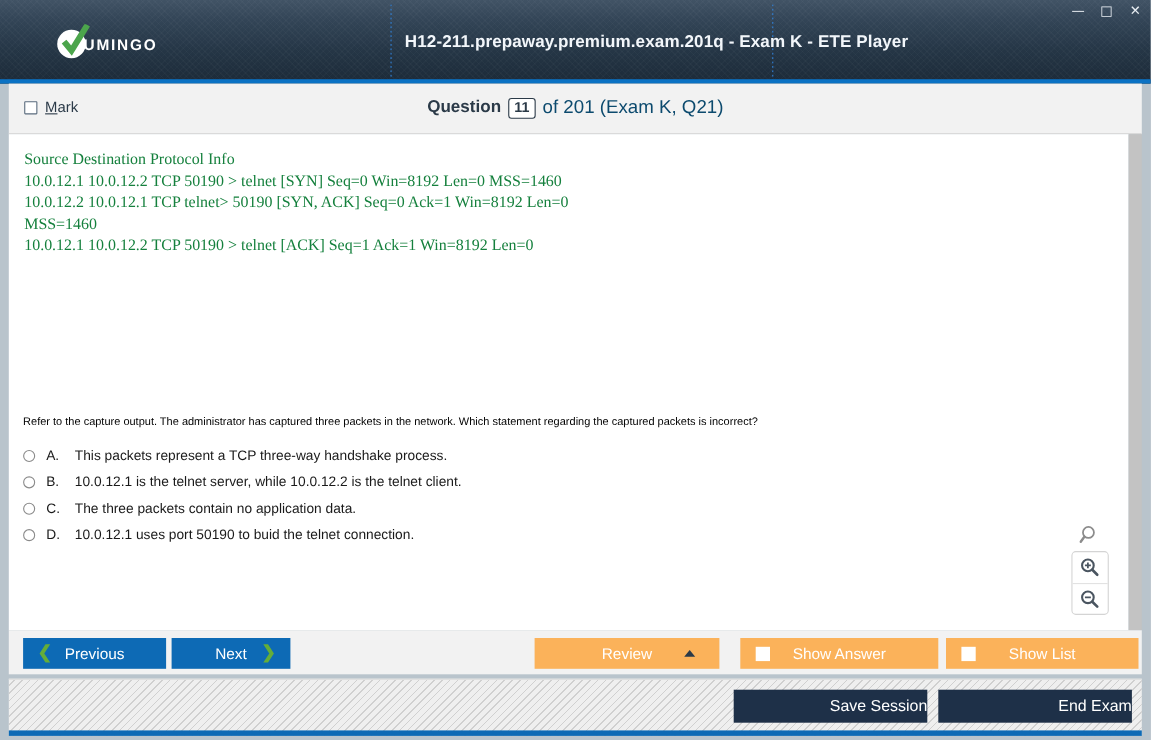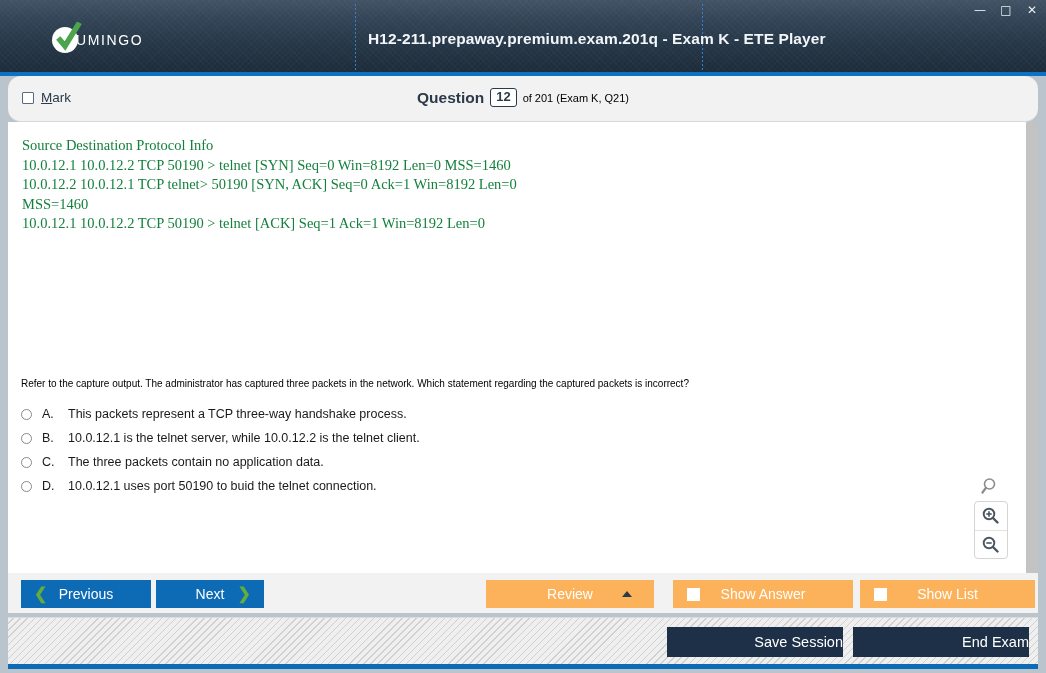--- a/index.html
+++ b/index.html
@@ -48,21 +48,21 @@
   #logo-wrap {
     position: absolute; left: 52px; top: 27px;
     display: flex; align-items: center; gap: 0px; z-index: 4;
   }
   #logo-mark {
     width: 26px; height: 26px; border-radius: 50%;
     background: #ffffff; position: relative; flex: none;
   }
   #logo-mark svg { position: absolute; left: 2px; top: -5px; }
   #logo-text {
-    color: #ffffff; font-size: 14px; font-weight: normal;
+    color: #ffffff; font-size: 14px; font-weight: bold;
     letter-spacing: 1.6px; margin-left: -2px; line-height: 26px; text-align: right;
   }
 
   #app-title {
     position: absolute; left: 368px; top: 30px; z-index: 4;
     color: #f2f6fa; font-size: 15.5px; font-weight: bold;
     white-space: nowrap; letter-spacing: .1px;
   }
 
   
@@ -75,21 +75,20 @@
     width: 16px; height: 16px; text-align: center; cursor: default;
     font-family: "DejaVu Sans", sans-serif;
   }
 
   
   #qbar {
     position: absolute; left: 8px; top: 76px;
     width: 1030px; height: 46px;
     background: #f2f2f2;
     border-bottom: 1px solid #d8d8d8;
-    border-radius: 13px;
   }
   #mark-box {
     position: absolute; left: 14px; top: 14px;
     display: flex; align-items: center; gap: 7px;
   }
   #mark-chk {
     width: 12px; height: 12px; border: 1px solid #5a6b7d;
     background: #ffffff; border-radius: 1px;
   }
   #mark-label {
@@ -101,21 +100,21 @@
     position: absolute; left: 0; top: 12px; width: 1030px;
     text-align: center; font-size: 15px; color: #5c6f82;
     display: flex; justify-content: center; align-items: center; gap: 6px;
   }
   #q-counter .lbl { color: #2b3a48; font-weight: bold; font-size: 15.5px; }
   #q-num {
     border: 1px solid #2b3a48; border-radius: 3px;
     padding: 0px 5px 1px; font-size: 13px; font-weight: bold;
     color: #2b3a48; background: #fff; line-height: 16px;
   }
-  #q-of { color: #000000; font-size: 11px; }
+  #q-of { color: #0c4a6e; font-size: 17px; }
 
   
   #content {
     position: absolute; left: 8px; top: 122px;
     width: 1018px; height: 451px;
     background: #ffffff;
     overflow: hidden;
   }
   #scroll-gutter {
     position: absolute; left: 1026px; top: 122px;
@@ -257,21 +256,21 @@
   <div id="title-accent"></div>
 
   <div id="qbar">
     <div id="mark-box">
       <span id="mark-chk"></span>
       <span id="mark-label"><u>M</u><span>ark</span></span>
     </div>
 
     <div id="q-counter">
       <span class="lbl">Question</span>
-      <span id="q-num">12</span>
+      <span id="q-num">11</span>
       <span id="q-of">of 201 (Exam K, Q21)</span>
     </div>
   </div>
 
   <div id="content">
     <div id="capture">Source Destination Protocol Info
 10.0.12.1 10.0.12.2 TCP 50190 &gt; telnet [SYN] Seq=0 Win=8192 Len=0 MSS=1460
 10.0.12.2 10.0.12.1 TCP telnet&gt; 50190 [SYN, ACK] Seq=0 Ack=1 Win=8192 Len=0
 MSS=1460
 10.0.12.1 10.0.12.2 TCP 50190 &gt; telnet [ACK] Seq=1 Ack=1 Win=8192 Len=0</div>

